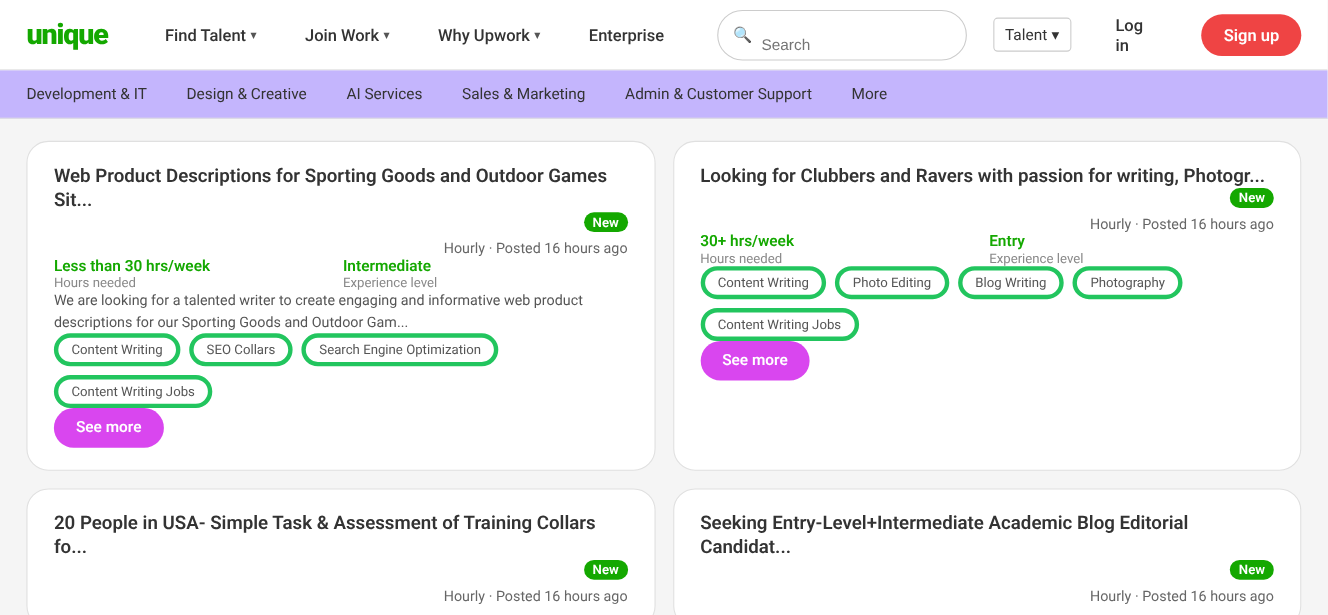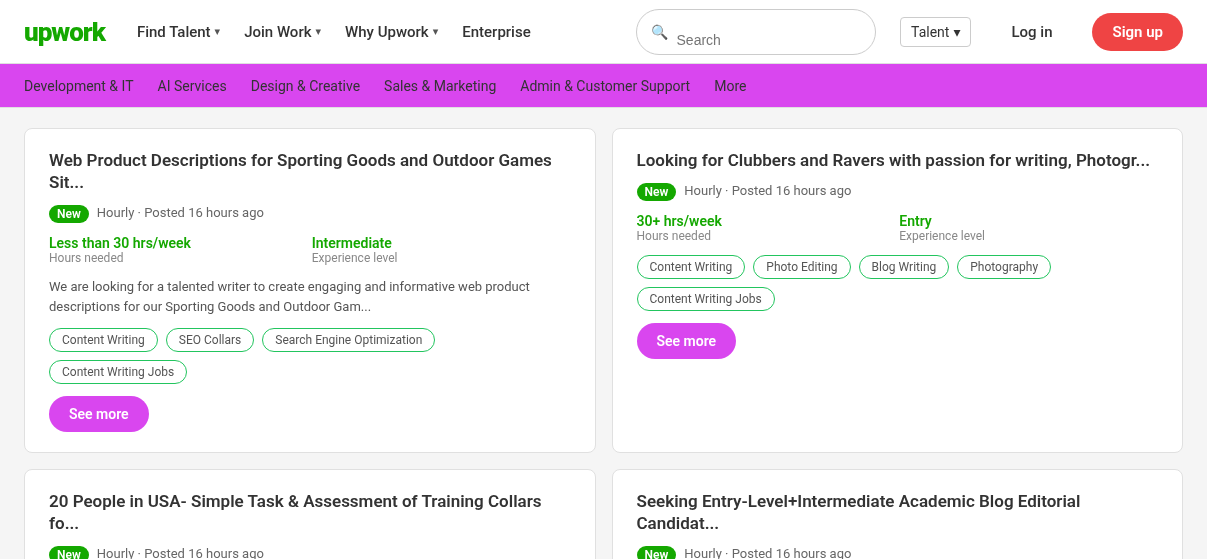--- a/index.html
+++ b/index.html
@@ -24,20 +24,21 @@
     }
     .nav-item {
       display: flex;
       align-items: center;
       gap: 4px;
       font-size: 15px;
       color: #333;
       cursor: pointer;
       white-space: nowrap;
       font-weight: 500;
+      margin-left: 20px;
     }
     .nav-chevron { font-size: 11px; color: #555; }
     .nav-enterprise { font-size: 15px; color: #333; font-weight: 500; cursor: pointer; }
     .nav-spacer { flex: 1; }
     .search-bar {
       display: flex;
       align-items: center;
       border: 1px solid #ccc;
       border-radius: 24px;
       padding: 6px 14px;
@@ -81,26 +82,26 @@
       font-size: 15px;
       font-weight: 600;
       padding: 10px 20px;
       border-radius: 24px;
       cursor: pointer;
       white-space: nowrap;
     }
 
     
     .sub-nav {
-      background: #d946ef;
+      background: #c4b5fd;
       border-bottom: 1px solid #e0e0e0;
       padding: 0 24px;
       display: flex;
       align-items: center;
-      gap: 24px;
+      gap: 36px;
       height: 44px;
     }
     .sub-nav-item {
       font-size: 14px;
       color: #333;
       cursor: pointer;
       white-space: nowrap;
       padding: 12px 0;
     }
 
@@ -110,38 +111,38 @@
       display: grid;
       grid-template-columns: 1fr 1fr;
       gap: 16px;
       max-width: 1207px;
     }
 
     
     .job-card {
       background: white;
       border: 1px solid #e0e0e0;
-      border-radius: 8px;
+      border-radius: 20px;
       padding: 20px 24px;
       display: flex;
       flex-direction: column;
-      gap: 12px;
     }
     .job-title {
       font-size: 17px;
       font-weight: 600;
       color: #333;
       line-height: 1.3;
     }
     .job-meta {
       display: flex;
-      align-items: flex-start;
+      align-items: flex-end;
       gap: 8px;
       font-size: 13px;
       color: #666;
+      flex-direction: column;
     }
     .badge-new {
       background: #14a800;
       color: white;
       font-size: 12px;
       font-weight: 600;
       padding: 2px 8px;
       border-radius: 12px;
     }
     .job-stats {
@@ -162,21 +163,21 @@
       font-size: 13px;
       color: #555;
       line-height: 1.5;
     }
     .job-tags {
       display: flex;
       flex-wrap: wrap;
       gap: 8px;
     }
     .tag {
-      border: 1px solid #22c55e;
+      border: 4px solid #22c55e;
       border-radius: 16px;
       padding: 4px 12px;
       font-size: 12px;
       color: #555;
       cursor: pointer;
     }
     .see-more-btn {
       background: #d946ef;
       color: white;
       font-size: 14px;
@@ -185,21 +186,21 @@
       border-radius: 24px;
       cursor: pointer;
       display: inline-block;
       width: fit-content;
     }
   </style>
 </head>
 <body>
 
 <nav class="top-nav">
-  <div class="logo">upwork</div>
+  <div class="logo">unique</div>
 
   <div class="nav-item">
     <span>Find Talent</span>
     <span class="nav-chevron">▾</span>
   </div>
 
   <div class="nav-item">
     <span>Join Work</span>
     <span class="nav-chevron">▾</span>
   </div>
@@ -224,22 +225,22 @@
     <span>Talent</span>
     <span>▾</span>
   </div>
 
   <div class="login-btn">Log in</div>
   <div class="signup-btn">Sign up</div>
 </nav>
 
 <nav class="sub-nav">
   <div class="sub-nav-item">Development &amp; IT</div>
+  <div class="sub-nav-item">Design &amp; Creative</div>
   <div class="sub-nav-item">AI Services</div>
-  <div class="sub-nav-item">Design &amp; Creative</div>
   <div class="sub-nav-item">Sales &amp; Marketing</div>
   <div class="sub-nav-item">Admin &amp; Customer Support</div>
   <div class="sub-nav-item">More</div>
 </nav>
 
 <div class="main">
 
   <div class="job-card">
     <div class="job-title">Web Product Descriptions for Sporting Goods and Outdoor Games Sit...</div>
     <div class="job-meta">

